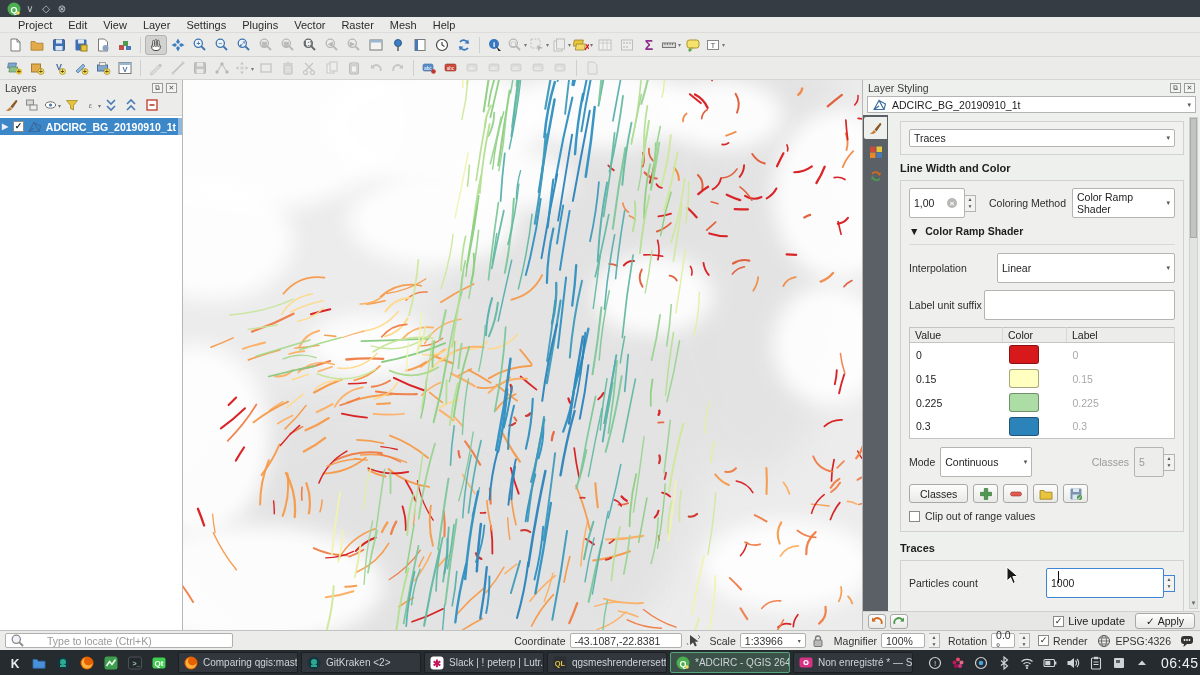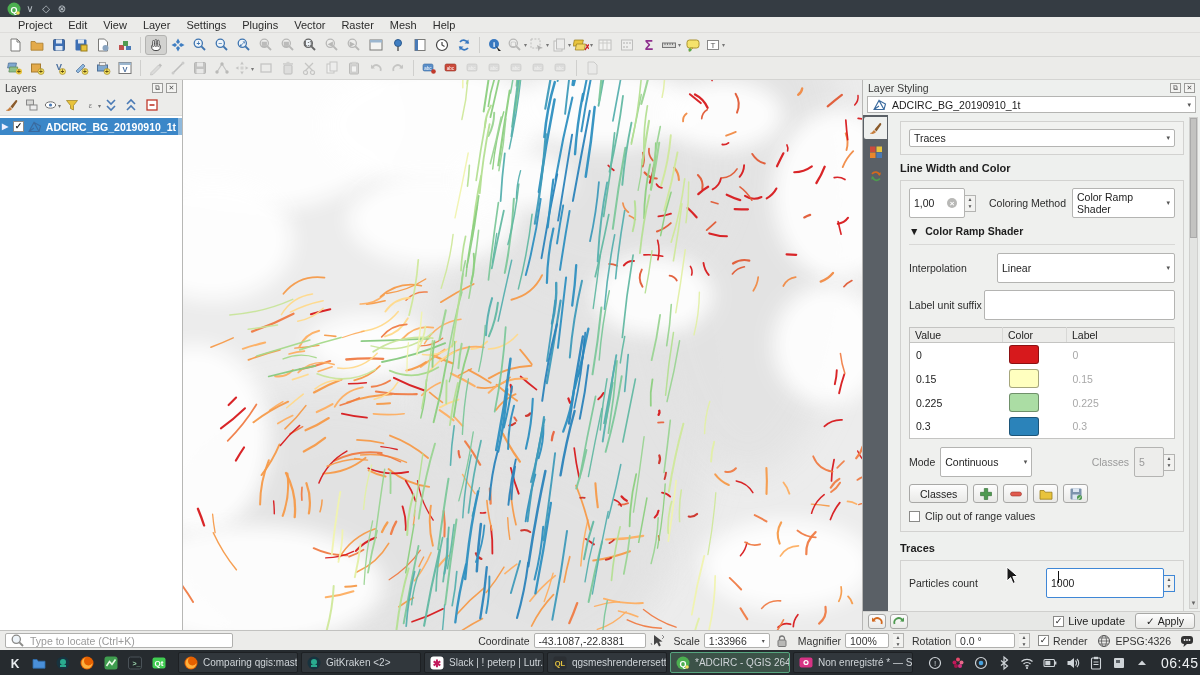--- a/index.html
+++ b/index.html
@@ -65,21 +65,21 @@
 .swatch{width:30px;height:19px;border-radius:3px;border:1px solid rgba(0,0,0,.35)}
 .btn{background:linear-gradient(#fdfdfd,#e9e9e7);border:1px solid #a8a8a6;border-radius:3px;height:19px;display:flex;align-items:center;justify-content:center;padding:0 10px;font-size:10.5px}
 .ibtn{width:25px;height:19px;background:linear-gradient(#fdfdfd,#e9e9e7);border:1px solid #a8a8a6;border-radius:3px;display:flex;align-items:center;justify-content:center;margin-left:5px}
 .sp-footer{height:19px;background:#e7e8e6;border-top:1px solid #cfcfcd;display:flex;align-items:center;padding:0 5px;gap:4px}
 .sp-footer .spc{flex:1}
 .scrollcol{position:absolute;right:2px;top:2px;bottom:2px;width:9px;background:#e3e4e2;border:1px solid #d0d0ce}
 .scrollcol .thumb{position:absolute;top:0;left:0;right:0;height:120px;background:#c3c3c1;border:1px solid #aaa}
 .scrollcol .dn{position:absolute;bottom:0;left:0;right:0;height:9px;text-align:center;font-size:6px;color:#666;line-height:9px}
 
 .statusbar{height:20px;background:#ececea;border-top:1px solid #c2c2c0;display:flex;align-items:center;padding:0 5px;font-size:10.5px;color:#333}
-.locate{width:228px;height:15px;background:#fff;border:1px solid #b0b0ae;border-radius:2px;display:flex;align-items:center;gap:4px;padding:0 4px;color:#9a9a9a}
+.locate{width:228px;height:15px;background:#fff;border:1px solid #b0b0ae;border-radius:2px;display:flex;align-items:center;gap:21px;padding:0 4px;color:#9a9a9a}
 .statusbar .grow{flex:1}
 .sfield{background:#fff;border:1px solid #b0b0ae;height:15px;display:flex;align-items:center;padding:0 4px;border-radius:2px}
 .sgroup{display:flex;align-items:center;gap:4px;margin-left:8px}
 
 .taskbar{height:25px;background:#262b2f;display:flex;align-items:center;padding:0 4px;gap:3px}
 .launch{width:21px;height:21px;display:flex;align-items:center;justify-content:center}
 .task{width:120px;height:21px;background:#31373c;border:1px solid #1d2023;border-radius:2px;display:flex;align-items:center;gap:4px;padding:0 4px;color:#cfd4d8;font-size:10px;overflow:hidden;white-space:nowrap}
 .task.active{background:#3c5248;border:1px solid #57a57f}
 .tray{display:flex;align-items:center;gap:7px;margin-left:8px;color:#cfd4d8}
 .time{font-size:14px;color:#eef1f3;letter-spacing:.5px;margin:0 4px}
@@ -1428,21 +1428,21 @@
     <div class="sfield" style="width:44px">
         <span style="flex:1">100%</span>
       </div>
     <div class="steppers" style="height:15px">
         <span>▲</span>
         <span>▼</span>
       </div>
   </div>
   <div class="sgroup">
     <span>Rotation</span>
-    <div class="sfield" style="width:60px">
+    <div class="sfield" style="width:24px">
         <span style="flex:1">0.0 °</span>
       </div>
     <div class="steppers" style="height:15px">
         <span>▲</span>
         <span>▼</span>
       </div>
   </div>
   <div class="sgroup">
     <span class="cbx">✓</span>
     <span>Render</span>

